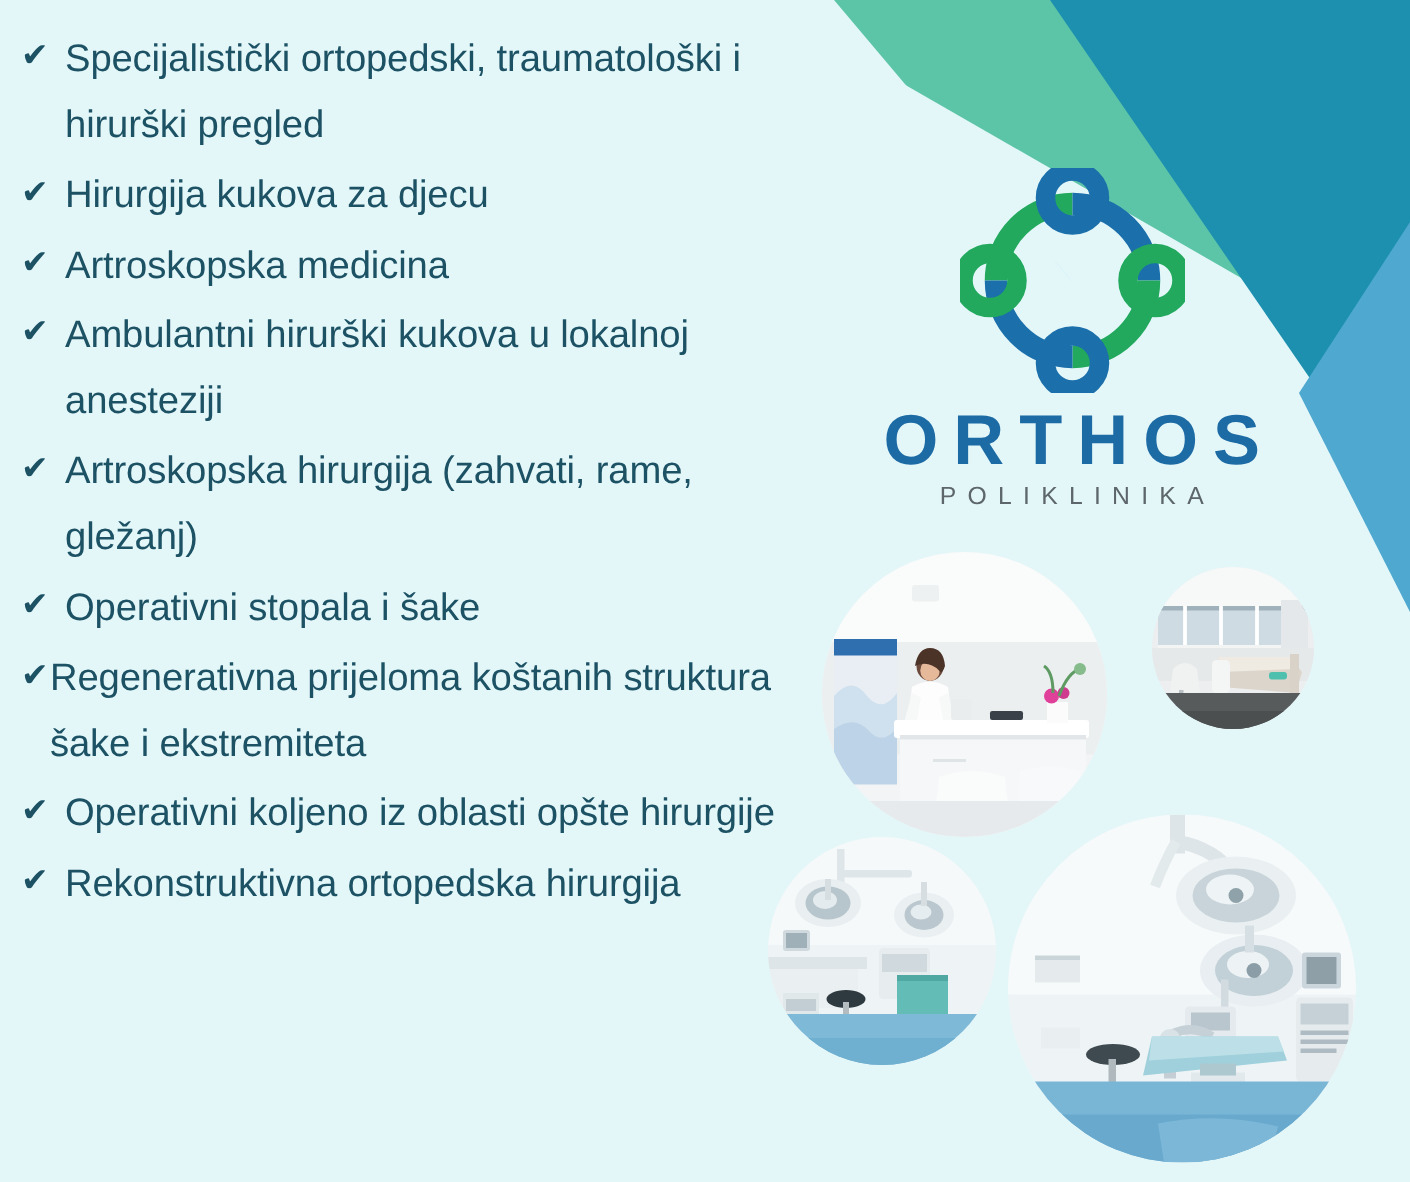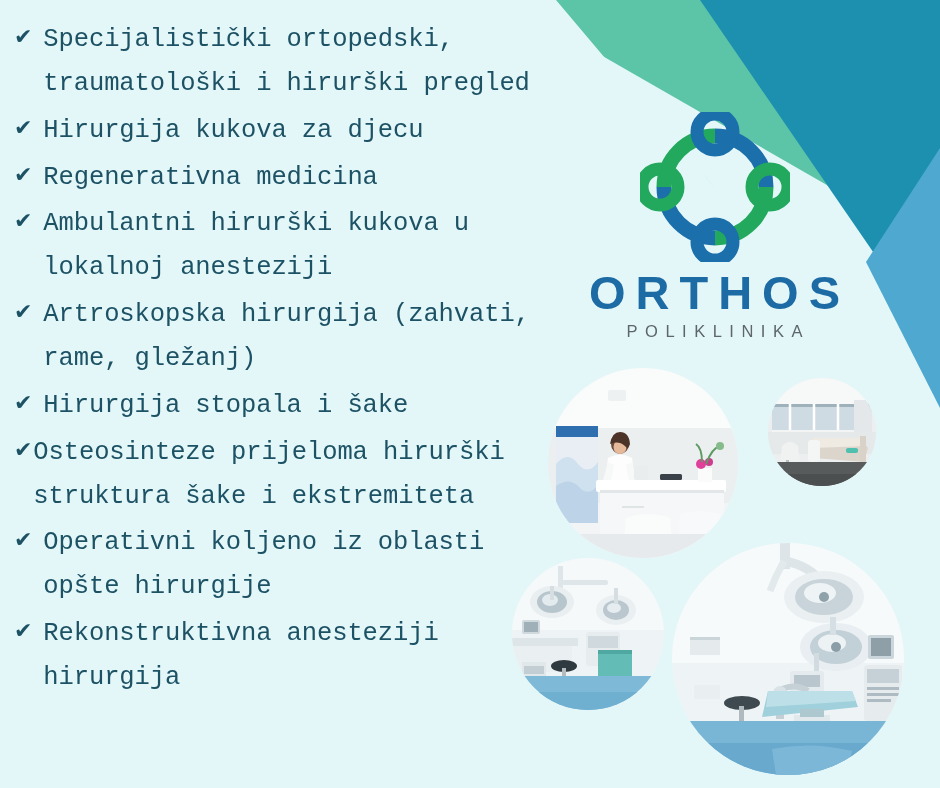--- a/index.html
+++ b/index.html
@@ -57,21 +57,20 @@
   }
   .service-check {
     flex: 0 0 auto;
     font-size: 22px;
     font-weight: 700;
     color: #1d5265;
     line-height: 1.72;
   }
   .service-text {
     flex: 1 1 auto;
-    font-family: Liberation Mono, monospace;
   }
   .gap-wide .service-check { padding-right: 11px; }
   .gap-narrow .service-check { padding-right: 1px; }
 
   
   .logo-block {
     position: absolute;
     left: 577px;
     top: 112px;
     width: 275px;
@@ -172,45 +171,45 @@
     <div class="service-item gap-wide">
       <span class="service-check">✔</span>
       <span class="service-text">Specijalistički ortopedski, traumatološki i hirurški pregled</span>
     </div>
     <div class="service-item gap-wide">
       <span class="service-check">✔</span>
       <span class="service-text">Hirurgija kukova za djecu</span>
     </div>
     <div class="service-item gap-wide">
       <span class="service-check">✔</span>
-      <span class="service-text">Regenerativna medicina</span>
+      <span class="service-text">Artroskopska medicina</span>
     </div>
     <div class="service-item gap-wide">
       <span class="service-check">✔</span>
       <span class="service-text">Ambulantni hirurški kukova u lokalnoj anesteziji</span>
     </div>
     <div class="service-item gap-wide">
       <span class="service-check">✔</span>
       <span class="service-text">Artroskopska hirurgija (zahvati, rame, gležanj)</span>
     </div>
     <div class="service-item gap-wide">
       <span class="service-check">✔</span>
-      <span class="service-text">Hirurgija stopala i šake</span>
+      <span class="service-text">Operativni stopala i šake</span>
     </div>
     <div class="service-item gap-narrow">
       <span class="service-check">✔</span>
-      <span class="service-text">Osteosinteze prijeloma hirurški struktura šake i ekstremiteta</span>
+      <span class="service-text">Regenerativna prijeloma koštanih struktura šake i ekstremiteta</span>
     </div>
     <div class="service-item gap-wide">
       <span class="service-check">✔</span>
       <span class="service-text">Operativni koljeno iz oblasti opšte hirurgije</span>
     </div>
     <div class="service-item gap-wide">
       <span class="service-check">✔</span>
-      <span class="service-text">Rekonstruktivna anesteziji hirurgija</span>
+      <span class="service-text">Rekonstruktivna ortopedska hirurgija</span>
     </div>
   </div>
 
   <div class="logo-block">
     <svg class="logo-mark" viewBox="0 0 150 150">
 
       <g fill="none" stroke-width="15" stroke-linecap="butt">
         <path d="M75 24 A51 51 0 0 0 24 75" stroke="#22a95e"></path>
         <path d="M126 75 A51 51 0 0 0 75 24" stroke="#1b6fab"></path>
         <path d="M75 126 A51 51 0 0 0 126 75" stroke="#22a95e"></path>

